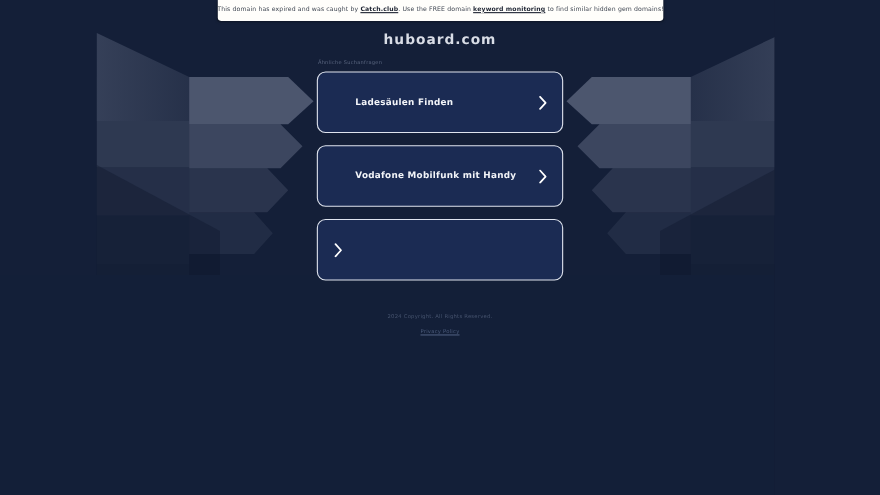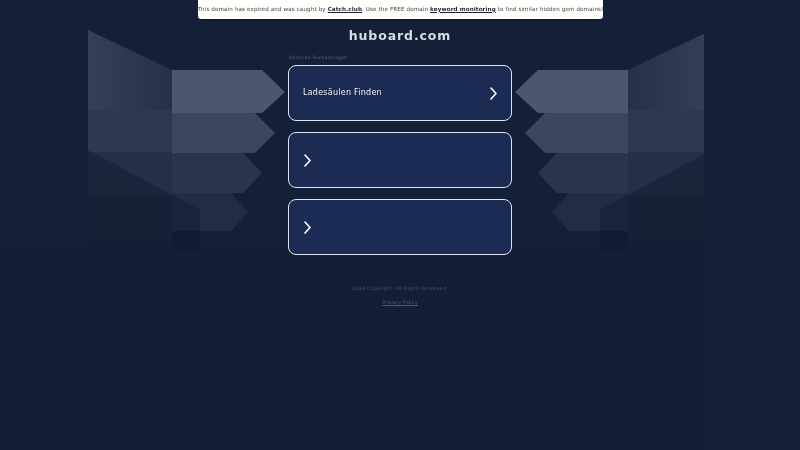--- a/index.html
+++ b/index.html
@@ -89,24 +89,25 @@
     border:1px solid #dfe4ee;
     border-radius:8px;
     display:flex;
     align-items:center;
     padding:0 13px 0 14px;
     cursor:pointer;
   }
   .result-card .label {
     flex:1;
     font-size:8px;
-    font-weight:normal;
+    font-weight:bold;
     color:#f2f4f8;
     letter-spacing:.25px;
     line-height:1.2;
+    margin-left:20px;
   }
   .result-card .chev {
     width:9px; height:13px;
     flex:0 0 auto;
     display:flex; align-items:center; justify-content:center;
   }
   .result-card .chev svg { display:block; }
 
   
   #footer {
@@ -195,20 +196,21 @@
       <div class="result-card">
         <span class="label">Ladesäulen Finden</span>
         <span class="chev">
           <svg width="9" height="13" viewBox="0 0 9 13">
             <path d="M2 1 L7 6.5 L2 12" fill="none" stroke="#ffffff" stroke-width="1.6" stroke-linecap="round" stroke-linejoin="round"></path>
           </svg>
         </span>
       </div>
 
       <div class="result-card">
+        <span class="label">Vodafone Mobilfunk mit Handy</span>
         <span class="chev">
           <svg width="9" height="13" viewBox="0 0 9 13">
             <path d="M2 1 L7 6.5 L2 12" fill="none" stroke="#ffffff" stroke-width="1.6" stroke-linecap="round" stroke-linejoin="round"></path>
           </svg>
         </span>
       </div>
 
       <div class="result-card">
         <span class="chev">
           <svg width="9" height="13" viewBox="0 0 9 13">

